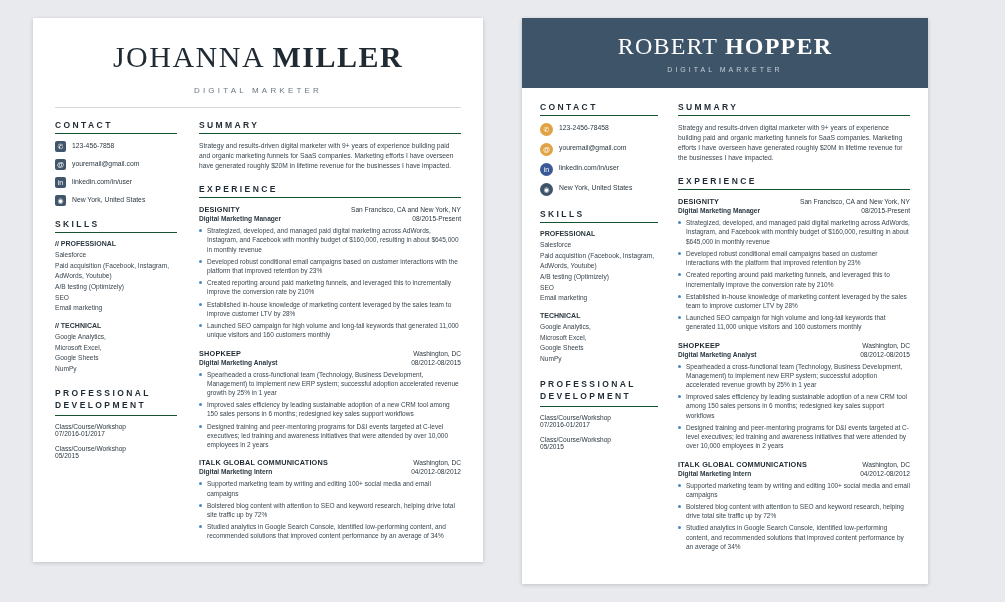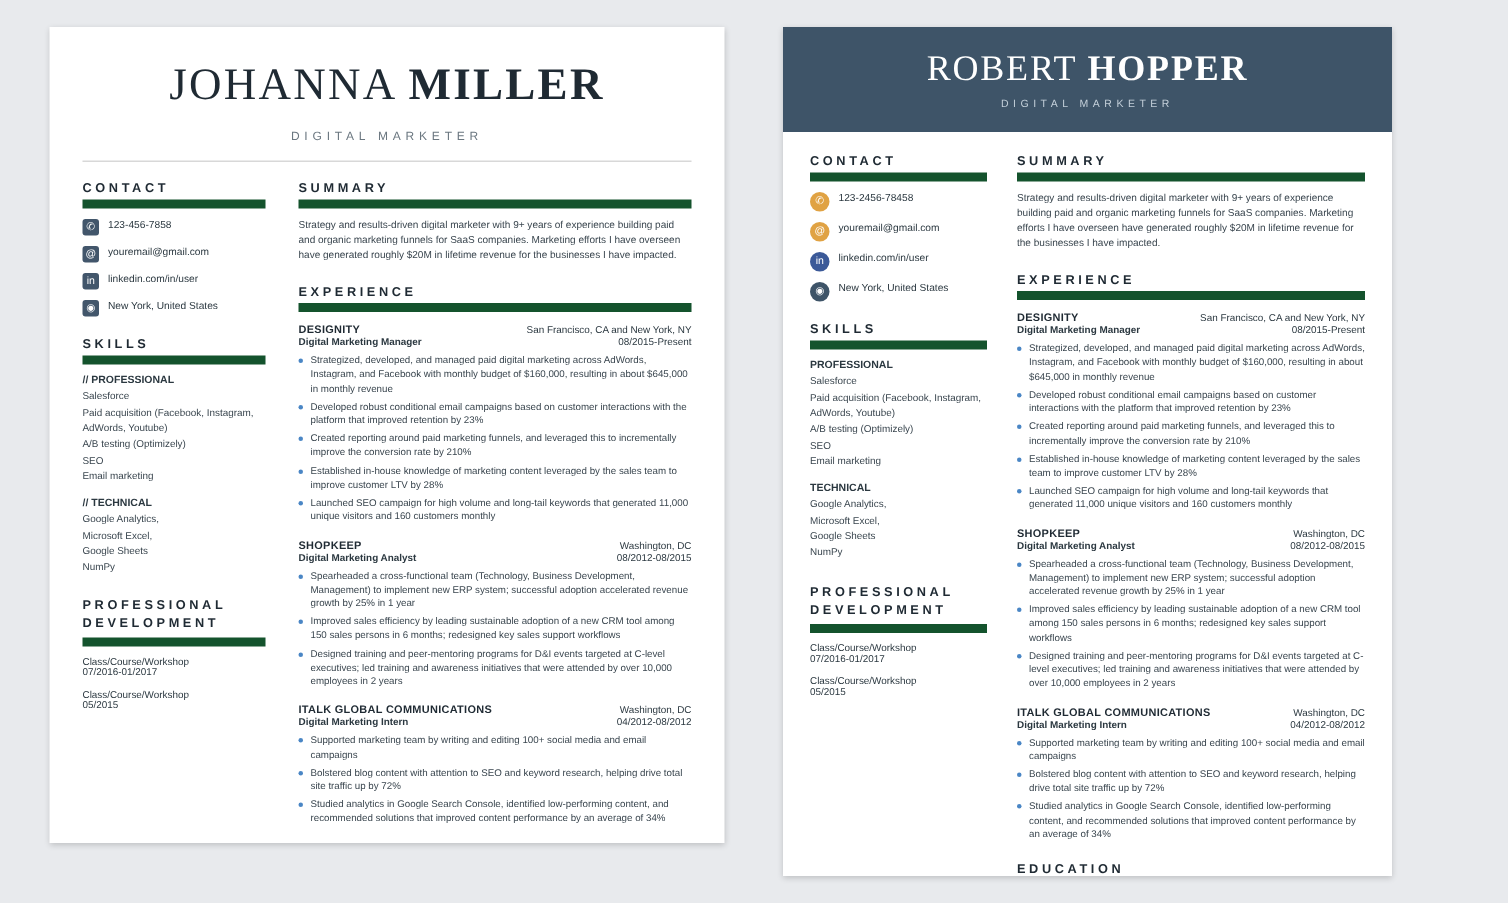--- a/index.html
+++ b/index.html
@@ -61,21 +61,21 @@
     flex: 1;
     padding-left: 12px;
   }
 
   .sec-title {
     font-size: 8.5px;
     letter-spacing: 2.4px;
     color: #1f2a33;
     font-weight: bold;
     padding-bottom: 3px;
-    border-bottom: 6px solid #14532d;
+    border-bottom: 1px solid #14532d;
     margin-bottom: 7px;
   }
   .sec-block { margin-bottom: 13px; }
 
   .contact-row {
     display: flex;
     align-items: flex-start;
     margin-bottom: 7px;
   }
   .c-ico {
@@ -469,30 +469,17 @@
               <span class="job-date">04/2012-08/2012</span>
             </div>
             <ul class="bullets">
               <li>Supported marketing team by writing and editing 100+ social media and email campaigns</li>
               <li>Bolstered blog content with attention to SEO and keyword research, helping drive total site traffic up by 72%</li>
               <li>Studied analytics in Google Search Console, identified low-performing content, and recommended solutions that improved content performance by an average of 34%</li>
             </ul>
           </div>
         </div>
 
-        <div class="sec-block">
-          <div class="sec-title">EDUCATION</div>
-          <div>
-            <div class="edu-line1">
-              <span>UNIVERSITY OF PITTSBURGH</span>
-              <span>Pittsburgh, PA</span>
-            </div>
-            <div class="edu-line2">
-              <span>Majoring in Marketing, Bachelor of Science</span>
-              <span>01/2018-01/2012</span>
-            </div>
-          </div>
-        </div>
       </div>
     </div>
   </div>
 
 </div>
 
 </body></html>

